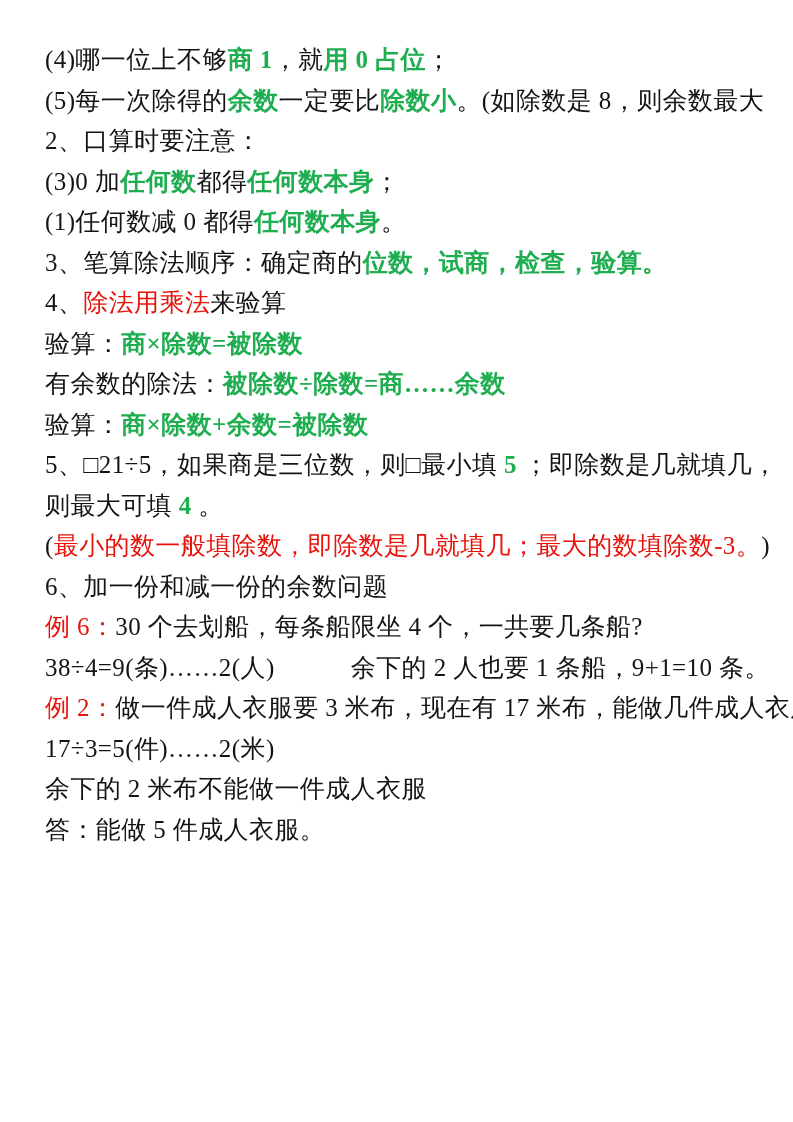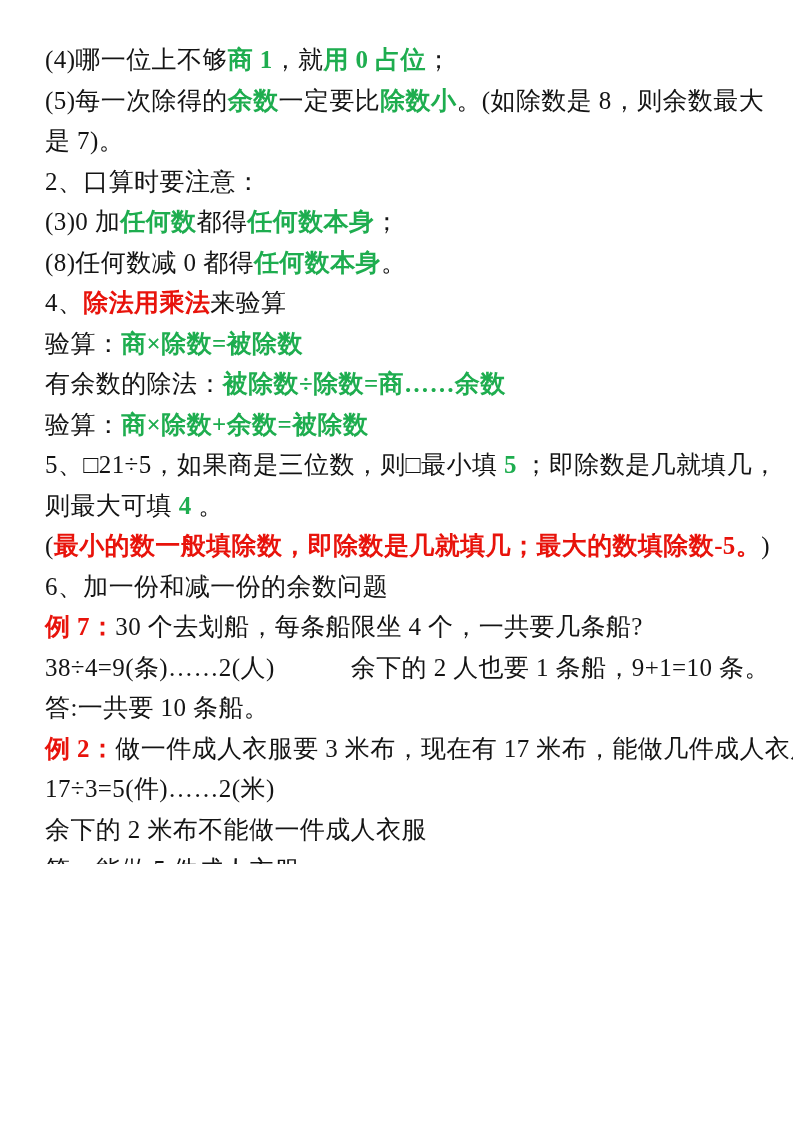--- a/index.html
+++ b/index.html
@@ -29,42 +29,41 @@
     font-family: "Liberation Serif", "DejaVu Serif", serif;
     font-size: 25px;
     line-height: 40.5px;
     font-weight: 500;
     white-space: pre;
     color: var(--ink);
     letter-spacing: 0.4px;
   }
   .seg-black { color: var(--ink); }
   .seg-green { color: var(--green); font-weight: 600; }
-  .seg-red   { color: var(--red);   font-weight: 700; }
+  .seg-red   { color: var(--red);   font-weight: 400; }
 </style>
 </head>
 <body>
 
 <div class="page">
   <div class="lines">
       <div class="line"><span class="seg-black">(4)哪一位上不够</span><span class="seg-green">商 1</span><span class="seg-black">，就</span><span class="seg-green">用 0 占位</span><span class="seg-black">；</span></div>
       <div class="line"><span class="seg-black">(5)每一次除得的</span><span class="seg-green">余数</span><span class="seg-black">一定要比</span><span class="seg-green">除数小</span><span class="seg-black">。(如除数是 8，则余数最大</span></div>
-      <div class="line"><span class="seg-black">是 7)。</span></div>
       <div class="line"><span class="seg-black">2、口算时要注意：</span></div>
       <div class="line"><span class="seg-black">(3)0 加</span><span class="seg-green">任何数</span><span class="seg-black">都得</span><span class="seg-green">任何数本身</span><span class="seg-black">；</span></div>
-      <div class="line"><span class="seg-black">(8)任何数减 0 都得</span><span class="seg-green">任何数本身</span><span class="seg-black">。</span></div>
+      <div class="line"><span class="seg-black">(1)任何数减 0 都得</span><span class="seg-green">任何数本身</span><span class="seg-black">。</span></div>
+      <div class="line"><span class="seg-black">3、笔算除法顺序：确定商的</span><span class="seg-green">位数，试商，检查，验算。</span></div>
       <div class="line"><span class="seg-black">4、</span><span class="seg-red">除法用乘法</span><span class="seg-black">来验算</span></div>
       <div class="line"><span class="seg-black">验算：</span><span class="seg-green">商×除数=被除数</span></div>
       <div class="line"><span class="seg-black">有余数的除法：</span><span class="seg-green">被除数÷除数=商……余数</span></div>
       <div class="line"><span class="seg-black">验算：</span><span class="seg-green">商×除数+余数=被除数</span></div>
       <div class="line"><span class="seg-black">5、□21÷5，如果商是三位数，则□最小填 </span><span class="seg-green">5</span><span class="seg-black"> ；即除数是几就填几，</span></div>
       <div class="line"><span class="seg-black">则最大可填 </span><span class="seg-green">4</span><span class="seg-black"> 。</span></div>
-      <div class="line"><span class="seg-black">(</span><span class="seg-red">最小的数一般填除数，即除数是几就填几；最大的数填除数-5。</span><span class="seg-black">)</span></div>
+      <div class="line"><span class="seg-black">(</span><span class="seg-red">最小的数一般填除数，即除数是几就填几；最大的数填除数-3。</span><span class="seg-black">)</span></div>
       <div class="line"><span class="seg-black">6、加一份和减一份的余数问题</span></div>
-      <div class="line"><span class="seg-red">例 7：</span><span class="seg-black">30 个去划船，每条船限坐 4 个，一共要几条船?</span></div>
+      <div class="line"><span class="seg-red">例 6：</span><span class="seg-black">30 个去划船，每条船限坐 4 个，一共要几条船?</span></div>
       <div class="line"><span class="seg-black">38÷4=9(条)……2(人)　　　余下的 2 人也要 1 条船，9+1=10 条。</span></div>
-      <div class="line"><span class="seg-black">答:一共要 10 条船。</span></div>
       <div class="line"><span class="seg-red">例 2：</span><span class="seg-black">做一件成人衣服要 3 米布，现在有 17 米布，能做几件成人衣服?</span></div>
       <div class="line"><span class="seg-black">17÷3=5(件)……2(米)</span></div>
       <div class="line"><span class="seg-black">余下的 2 米布不能做一件成人衣服</span></div>
       <div class="line"><span class="seg-black">答：能做 5 件成人衣服。</span></div>
     </div>
 </div>
 
 </body></html>

